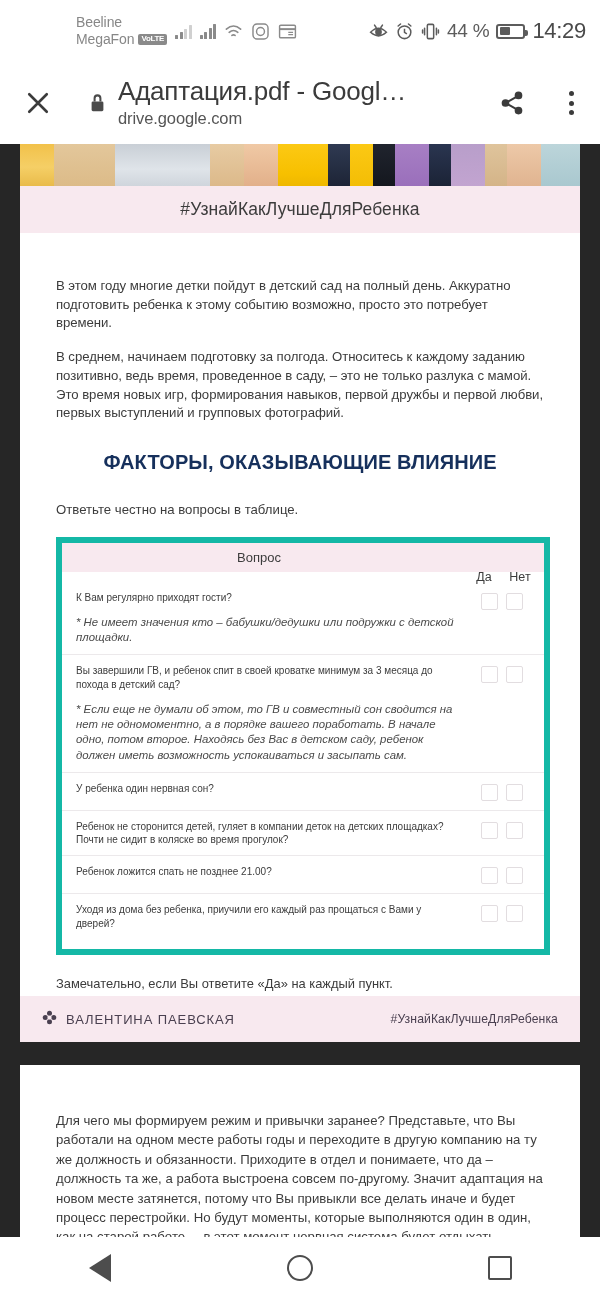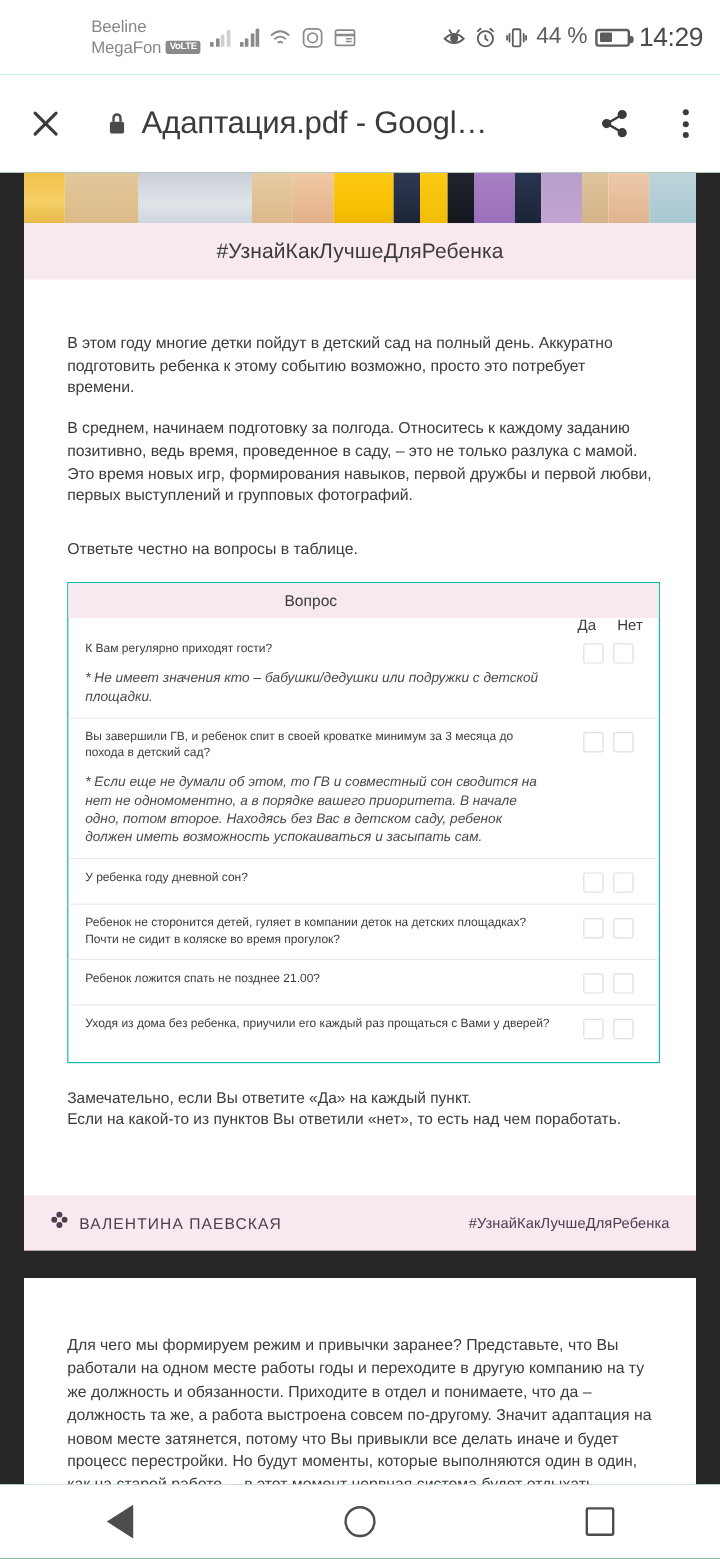--- a/index.html
+++ b/index.html
@@ -5,21 +5,21 @@
   * { box-sizing: border-box; margin: 0; padding: 0; }
   html, body {
     width: 600px; height: 1299px;
     background: #262626;
     font-family: "Liberation Sans", sans-serif;
     overflow: hidden;
   }
   #screen {
     position: relative;
     width: 600px; height: 1299px;
-    background: #22c55e;
+    background: #15803d;
     overflow: hidden;
   }
 
   
   .statusbar {
     position: absolute; left: 0; top: 0;
     width: 600px; height: 62px;
     background: #ffffff;
     display: flex; align-items: center;
   }
@@ -140,21 +140,21 @@
   .bighead {
     text-align: center;
     font-size: 20px; font-weight: bold; color: #16305c;
     line-height: 1.28; letter-spacing: 0.1px;
     margin: 27px 0 26px 0;
   }
   .lead { font-size: 13.2px; color: #3c3c3c; margin-bottom: 20px; }
 
   
   .qtable {
-    border: 1px solid #14b8a6;
+    border: 6px solid #14b8a6;
     width: 494px; margin: 0 auto;
     background: #ffffff;
   }
   .qt-head {
     background: #f8e9ef;
     display: flex; align-items: center;
     height: 29px;
   }
   .qt-head .qh-q { flex: 1; text-align: center; font-size: 13px; color: #3c3c3c; padding-right: 10px;}
   .qt-head .qh-y, .qt-head .qh-n {
@@ -295,20 +295,21 @@
       </svg>
     </div>
     <div class="tb-lock">
       <svg width="19" height="22" viewBox="0 0 24 28" fill="#4a4a4a">
         <path d="M7 12V8a5 5 0 0110 0v4h-2.6V8a2.4 2.4 0 00-4.8 0v4z"></path>
         <rect x="4.5" y="12" width="15" height="12.5" rx="1.8"></rect>
       </svg>
     </div>
     <div class="tb-titles">
       <div class="tb-title">Адаптация.pdf - Googl…</div>
+      <div class="tb-url">drive.google.com</div>
     </div>
     <div class="tb-share">
       <svg width="26" height="26" viewBox="0 0 24 24" fill="none" stroke="#3b3b3b" stroke-width="1.9">
         <circle cx="18" cy="5" r="2.6" fill="#3b3b3b"></circle>
         <circle cx="6" cy="12" r="2.6" fill="#3b3b3b"></circle>
         <circle cx="18" cy="19" r="2.6" fill="#3b3b3b"></circle>
         <path d="M8.3 10.8l7.4-4.3M8.3 13.2l7.4 4.3"></path>
       </svg>
     </div>
     <div class="tb-menu">
@@ -341,20 +342,21 @@
 
       <div class="hashband">
         <span>#УзнайКакЛучшеДляРебенка</span>
       </div>
 
       <div class="page-body">
         <p class="ptext">В этом году многие детки пойдут в детский сад на полный день. Аккуратно подготовить ребенка к этому событию возможно, просто это потребует времени.</p>
         <p class="ptext">В среднем, начинаем подготовку за полгода. Относитесь к каждому заданию позитивно, ведь время, проведенное в саду, – это не только разлука с мамой. Это время новых игр, формирования навыков, первой дружбы и первой любви, первых выступлений и групповых фотографий.</p>
 
         <div class="bighead">
+          <div>ФАКТОРЫ, ОКАЗЫВАЮЩИЕ ВЛИЯНИЕ</div>
         </div>
 
         <p class="lead">Ответьте честно  на вопросы в таблице.</p>
 
         <div class="qtable">
           <div class="qt-head">
             <div class="qh-q">Вопрос</div>
             <div class="qh-y">Да</div>
             <div class="qh-n">Нет</div>
           </div>
@@ -367,31 +369,31 @@
               </div>
               <div class="qboxes">
                 <span class="cbx"></span>
                 <span class="cbx"></span>
               </div>
             </div>
 
             <div class="qrow">
               <div class="qtext">
                 <div class="qmain">Вы завершили ГВ, и ребенок спит в своей кроватке минимум за 3 месяца до похода в детский сад?</div>
-                <div class="qnote">* Если еще не думали об этом, то ГВ и совместный сон сводится на нет не одномоментно, а в порядке вашего приоритета. В начале одно, потом второе. Находясь без Вас в детском саду, ребенок должен иметь возможность успокаиваться и засыпать сам.</div>
-              </div>
-              <div class="qboxes">
-                <span class="cbx"></span>
-                <span class="cbx"></span>
-              </div>
-            </div>
-
-            <div class="qrow">
-              <div class="qtext">
-                <div class="qmain">У ребенка году дневной сон?</div>
+                <div class="qnote">* Если еще не думали об этом, то ГВ и совместный сон сводится на нет не одномоментно, а в порядке вашего поработать. В начале одно, потом второе. Находясь без Вас в детском саду, ребенок должен иметь возможность успокаиваться и засыпать сам.</div>
+              </div>
+              <div class="qboxes">
+                <span class="cbx"></span>
+                <span class="cbx"></span>
+              </div>
+            </div>
+
+            <div class="qrow">
+              <div class="qtext">
+                <div class="qmain">У ребенка один нервная сон?</div>
               </div>
               <div class="qboxes">
                 <span class="cbx"></span>
                 <span class="cbx"></span>
               </div>
             </div>
 
             <div class="qrow">
               <div class="qtext">
                 <div class="qmain">Ребенок не сторонится детей, гуляет в компании деток на детских площадках? Почти не сидит в коляске во время прогулок?</div>

